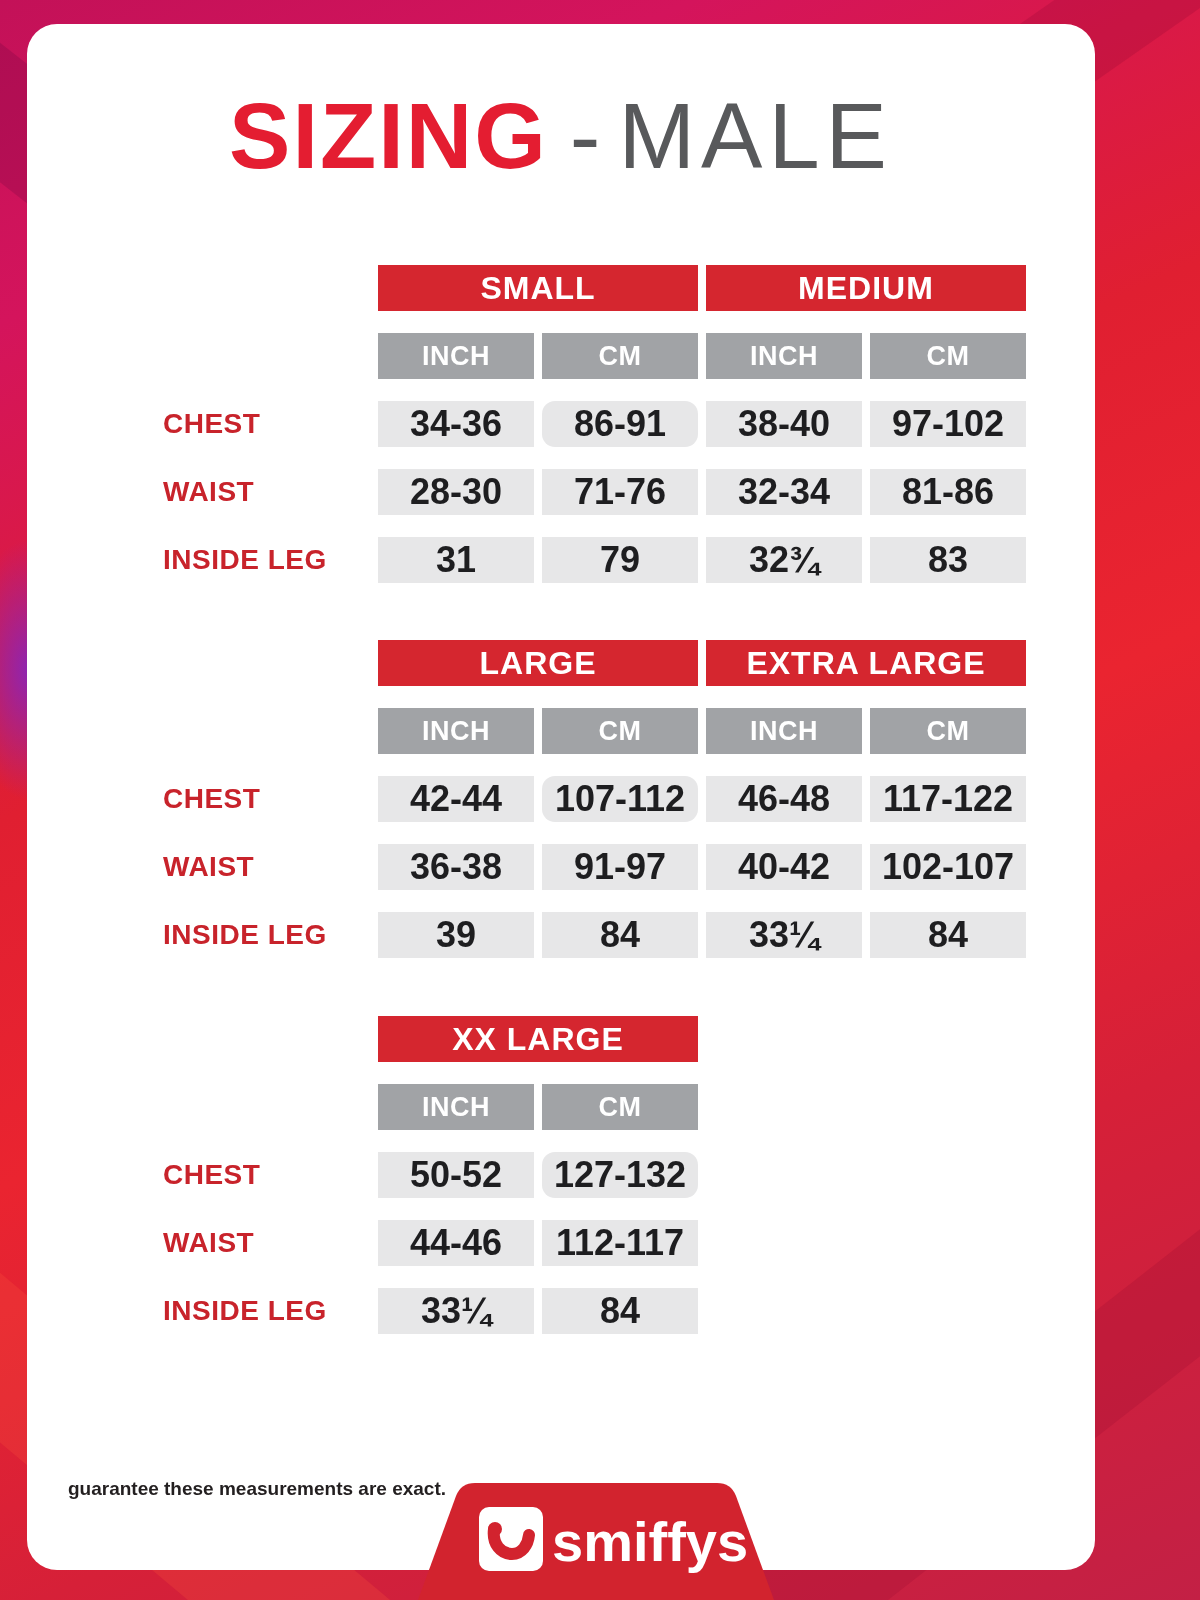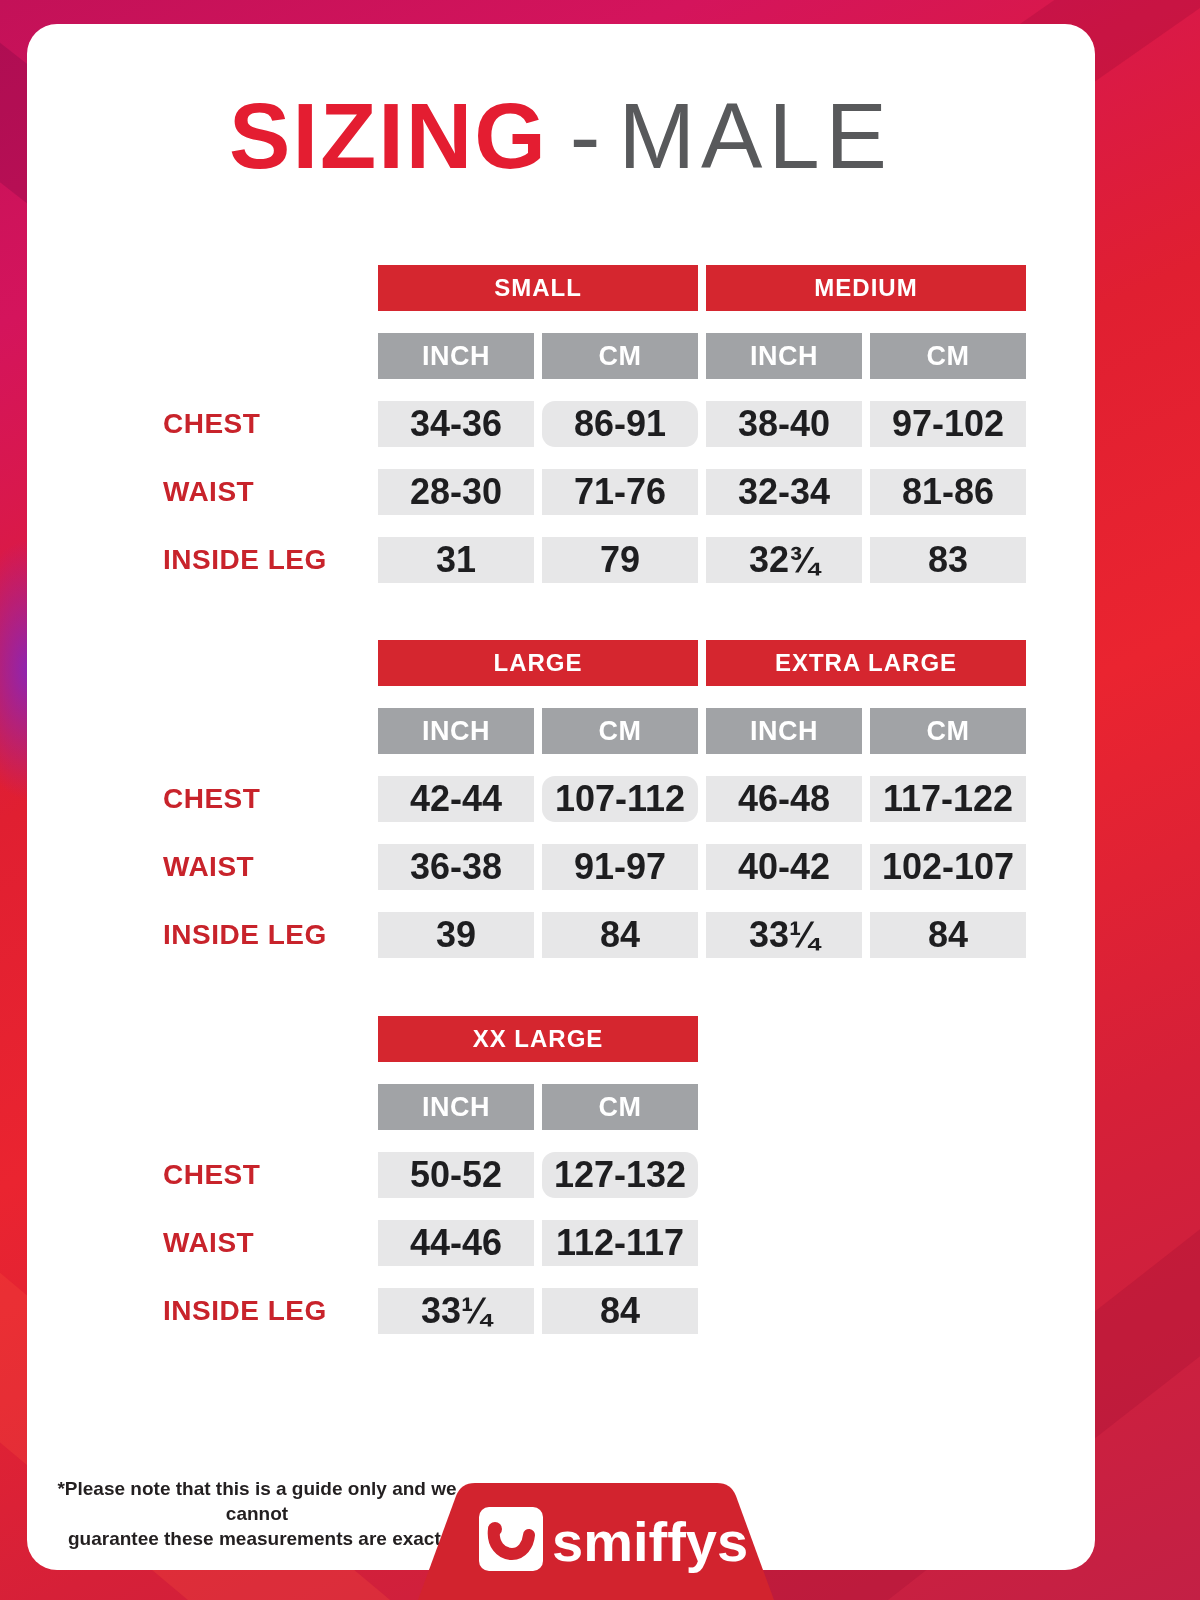--- a/index.html
+++ b/index.html
@@ -30,21 +30,21 @@
   .title .t-gray{color:#58595b;font-weight:400;letter-spacing:6px;}
 
   .tbl{position:absolute;left:136px;display:grid;column-gap:8px;row-gap:22px;}
   .tbl-1,.tbl-2{grid-template-columns:207px 156px 156px 156px 156px;grid-template-rows:repeat(5,46px);}
   .tbl-3{grid-template-columns:207px 156px 156px;grid-template-rows:repeat(5,46px);}
   .tbl-1{top:241px;}
   .tbl-2{top:616px;}
   .tbl-3{top:992px;}
 
   .cell{display:flex;align-items:center;justify-content:center;}
-  .hdr{background:#d5262f;color:#ffffff;font-weight:bold;font-size:24px;letter-spacing:1px;}
+  .hdr{background:#d5262f;color:#ffffff;font-weight:bold;font-size:32px;letter-spacing:1px;}
   .unit{background:#a1a3a6;color:#ffffff;font-weight:bold;font-size:27px;letter-spacing:.5px;}
   .val{background:#e7e7e8;color:#1e1e20;font-weight:bold;font-size:36px;}
   .lbl{justify-content:flex-start;color:#c8232b;font-weight:bold;font-size:28px;letter-spacing:.5px;}
 
   .ga{grid-row:1;grid-column:2/4;}
   .gb{grid-row:1;grid-column:4/6;text-align:right;}
   .r2c2{grid-row:2;grid-column:2;} .r2c3{grid-row:2;grid-column:3;}
   .r2c4{grid-row:2;grid-column:4;} .r2c5{grid-row:2;grid-column:5;}
   .r3c1{grid-row:3;grid-column:1;} .r3c2{grid-row:3;grid-column:2;} .r3c3{grid-row:3;grid-column:3;border-radius:13px;}
   .r3c4{grid-row:3;grid-column:4;} .r3c5{grid-row:3;grid-column:5;}
@@ -139,21 +139,20 @@
     <div class="cell val r3c3">127-132</div>
     <div class="cell lbl r4c1">WAIST</div>
     <div class="cell val r4c2">44-46</div>
     <div class="cell val r4c3">112-117</div>
     <div class="cell lbl r5c1">INSIDE LEG</div>
     <div class="cell val r5c2">33¼</div>
     <div class="cell val r5c3">84</div>
   </div>
 
   <div class="note">
-    <div>*Please note that this is a guide only and we cannot</div>
     <div>guarantee these measurements are exact.</div>
   </div>
 
 </div>
 
 <div class="logo-tab">
   <svg class="tab-shape" viewBox="0 0 368 120">
     <path d="M6 120 L44 16 Q49 3 63 3 L305 3 Q319 3 324 16 L362 120 Z" fill="#d2232e"></path>
   </svg>
   <div class="logo-box">

